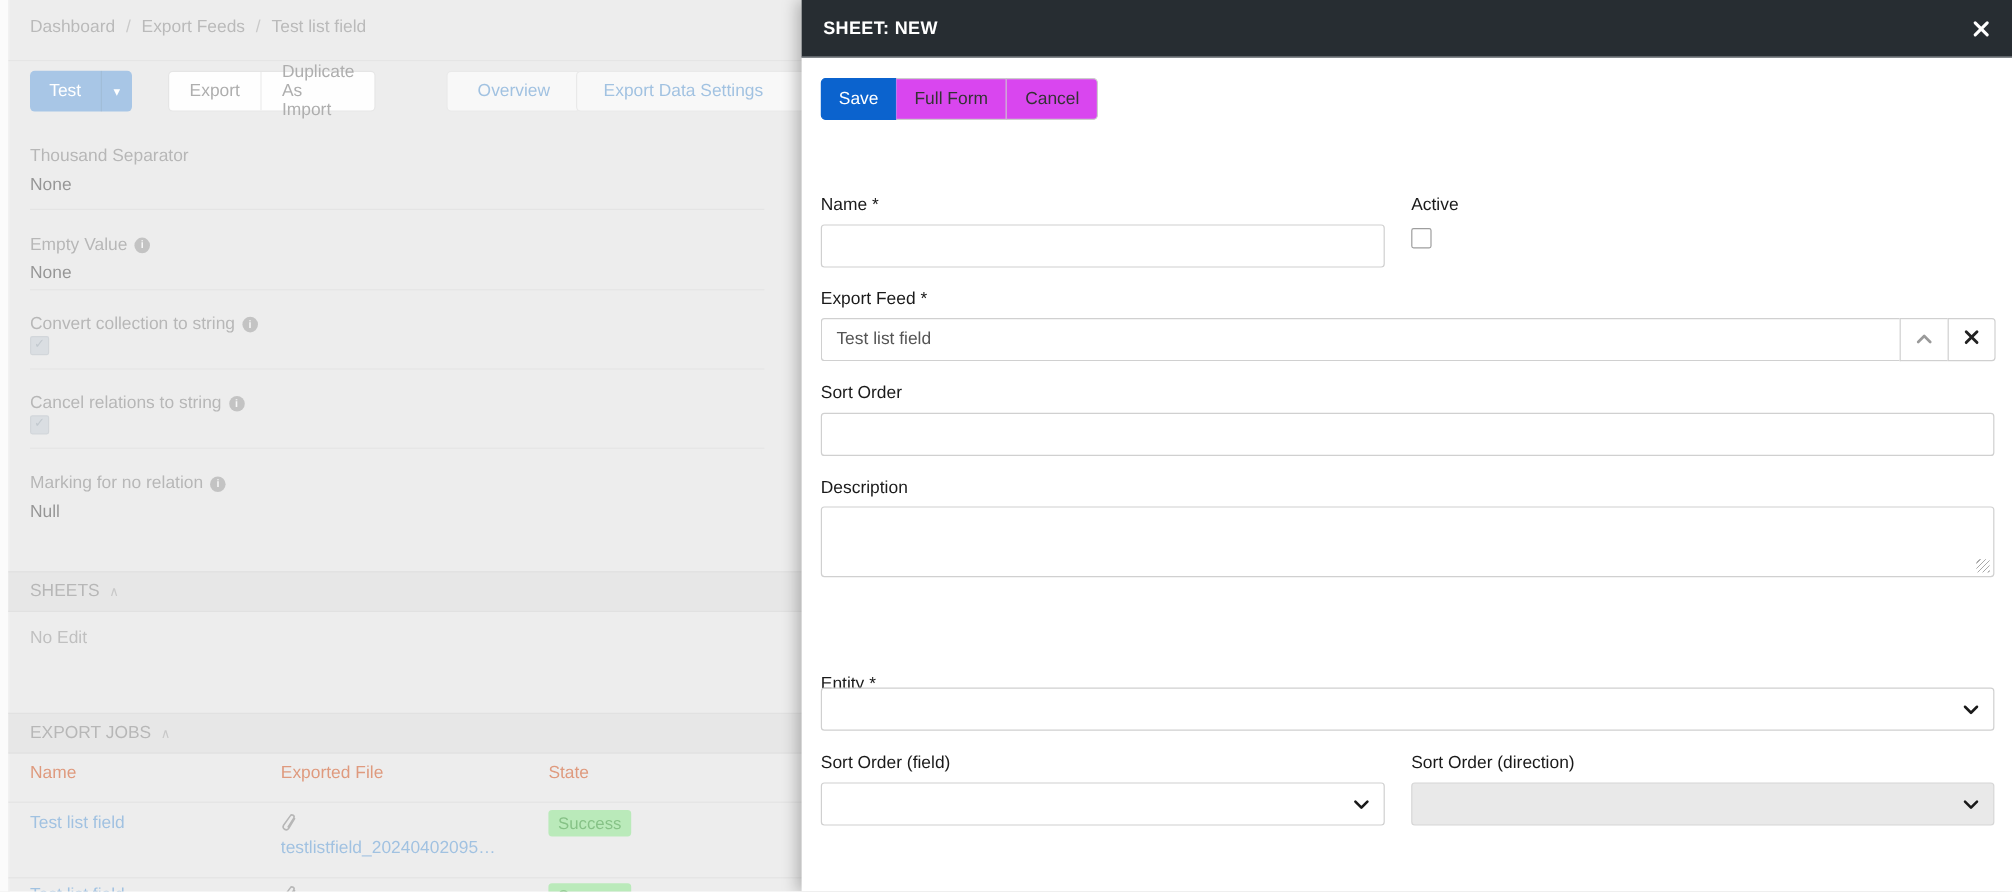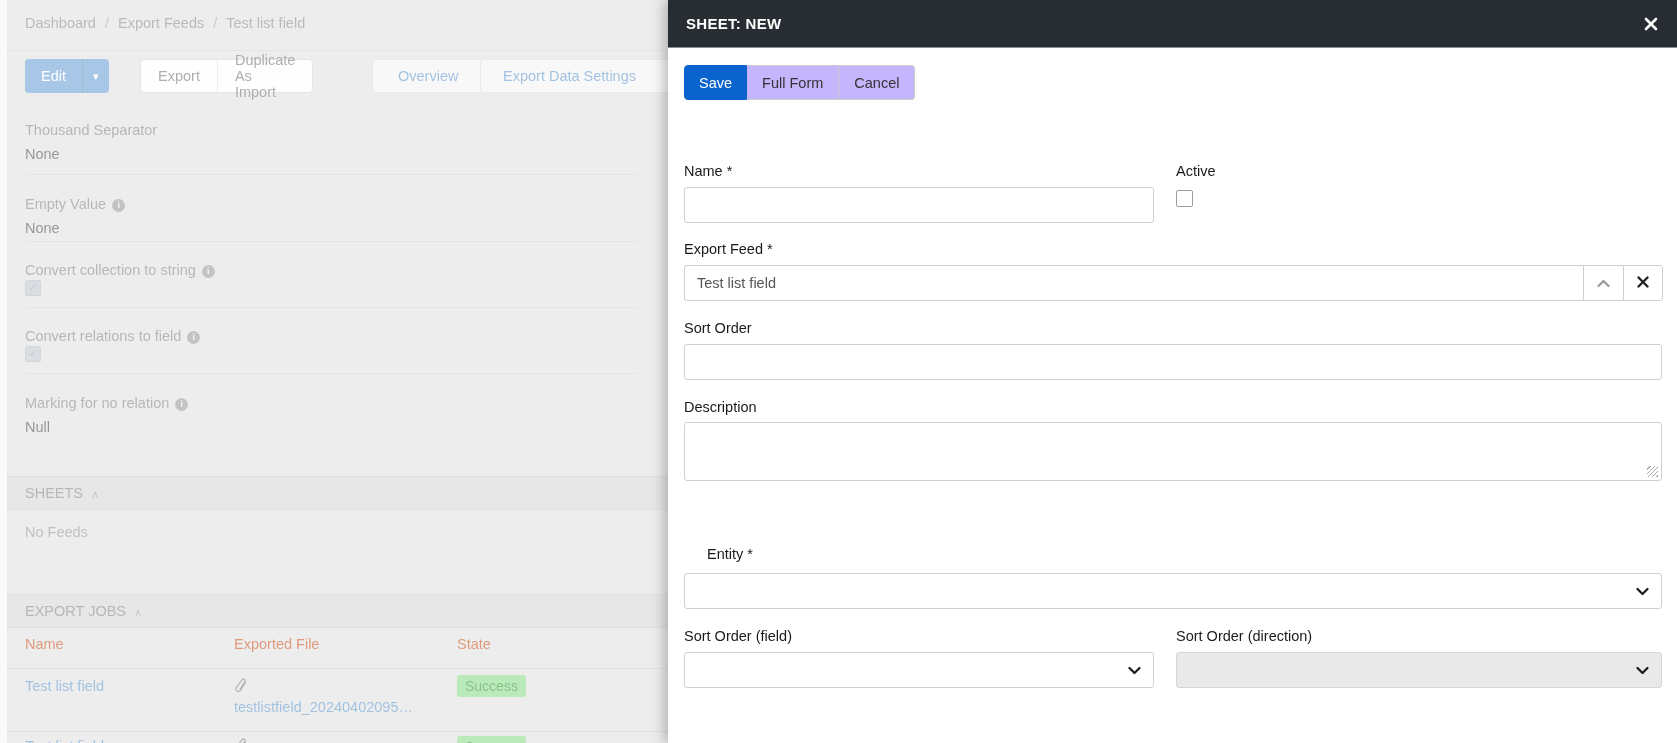--- a/index.html
+++ b/index.html
@@ -56,21 +56,21 @@
   
   .modal{position:absolute;left:668px;top:0;width:1009px;height:743px;background:#fff;z-index:10;
          box-shadow:-4px 0 12px rgba(0,0,0,.25);}
   .modal-header{position:absolute;left:0;top:0;right:0;height:48px;background:#272d32;
                 border-bottom:1px solid #868c91;display:flex;align-items:center;padding:5px 18px;box-sizing:border-box;}
   .modal-title{color:#fff;font-weight:bold;font-size:15px;letter-spacing:.3px;}
   .modal-close{margin-left:auto;display:flex;align-items:center;cursor:pointer;}
 
   .m-btn-row{position:absolute;left:16px;top:65px;display:flex;}
   .m-btn{height:35px;display:flex;align-items:center;padding:0 15px;box-sizing:border-box;
-         border:1px solid #ccc;background:#c4b5fd;color:#333;}
+         border:1px solid #ccc;background:#d946ef;color:#333;}
   .m-btn-save{background:#0b63ce;border-color:#0b63ce;color:#fff;border-radius:4px 0 0 4px;padding:0 14px;}
   .m-btn-full{border-left:0;}
   .m-btn-cancel{border-left:0;border-radius:0 4px 4px 0;}
 
   .m-label{position:absolute;color:#1a1a1a;white-space:nowrap;}
   .m-input{position:absolute;height:36px;border:1px solid #d0d0d0;border-radius:3px;background:#fff;
            box-sizing:border-box;font-family:inherit;font-size:14.5px;padding:0 12px;color:#333;outline:none;}
   .m-select{position:absolute;height:36px;border:1px solid #d0d0d0;border-radius:3px;background:#fff;
             box-sizing:border-box;display:flex;align-items:center;padding:0 12px;}
   .m-select .chev{margin-left:auto;display:flex;align-items:center;}
@@ -103,21 +103,21 @@
   <div class="left-page">
     <div class="side-strip"></div>
 
     <div class="breadcrumb">
       <span>Dashboard</span><span class="bc-sep">/</span><span>Export Feeds</span><span class="bc-sep">/</span><span>Test list field</span>
     </div>
     <div class="bc-line"></div>
 
     <div class="toolbar">
       <div class="tb btn-edit-group">
-        <div class="btn-edit-main">Edit</div>
+        <div class="btn-edit-main">Test</div>
         <div class="btn-edit-caret">▾</div>
       </div>
       <div class="tb btn-plain-group">
         <div class="btn-plain">Export</div>
         <div class="btn-plain">Duplicate As Import</div>
       </div>
       <div class="tb btn-tab btn-overview">Overview</div>
       <div class="tb btn-tab btn-eds">Export Data Settings</div>
     </div>
 
@@ -131,34 +131,34 @@
     <div class="fld fld-value" style="top:220px;">None</div>
     <div class="hdiv" style="top:241px;"></div>
 
     <div class="fld fld-label" style="top:262px;">
       <span>Convert collection to string</span><span class="info-i">i</span>
     </div>
     <div class="mini-check" style="top:280px;">✓</div>
     <div class="hdiv" style="top:307px;"></div>
 
     <div class="fld fld-label" style="top:328px;">
-      <span>Convert relations to field</span><span class="info-i">i</span>
+      <span>Cancel relations to string</span><span class="info-i">i</span>
     </div>
     <div class="mini-check" style="top:346px;">✓</div>
     <div class="hdiv" style="top:373px;"></div>
 
     <div class="fld fld-label" style="top:395px;">
       <span>Marking for no relation</span><span class="info-i">i</span>
     </div>
     <div class="fld fld-value" style="top:419px;">Null</div>
 
     <div class="band" style="top:476px;">
       <span class="band-label">SHEETS</span><span class="band-caret">∧</span>
     </div>
-    <div class="no-data">No Feeds</div>
+    <div class="no-data">No Edit</div>
 
     <div class="band" style="top:594px;">
       <span class="band-label">EXPORT JOBS</span><span class="band-caret">∧</span>
     </div>
     <div class="th-label" style="left:25px;top:636px;">Name</div>
     <div class="th-label" style="left:234px;top:636px;">Exported File</div>
     <div class="th-label" style="left:457px;top:636px;">State</div>
     <div class="tbl-line" style="top:668px;"></div>
 
     <div class="job-link" style="left:25px;top:678px;">Test list field</div>
@@ -224,21 +224,21 @@
 
     <div class="m-label" style="left:16px;top:320px;">Sort Order</div>
     <input class="m-input" style="left: 16px; top: 344px; width: 978px;" value="">
 
     <div class="m-label" style="left:16px;top:399px;">Description</div>
     <div class="m-textarea">
       <div class="resize-grip"></div>
     </div>
 
 
-    <div class="m-label" style="left:16px;top:546px;margin-left:23px;">Entity *</div>
+    <div class="m-label" style="left:16px;top:562px;">Entity *</div>
     <div class="m-select" style="left:16px;top:573px;width:978px;">
       <span></span>
       <span class="chev">
         <svg width="13" height="9" viewBox="0 0 13 9">
             <polyline points="1.5,2 6.5,7 11.5,2" fill="none" stroke="#1a1a1a" stroke-width="2.2" stroke-linecap="round" stroke-linejoin="round"></polyline>
           </svg>
       </span>
     </div>
 
     <div class="m-label" style="left:16px;top:628px;">Sort Order (field)</div>

